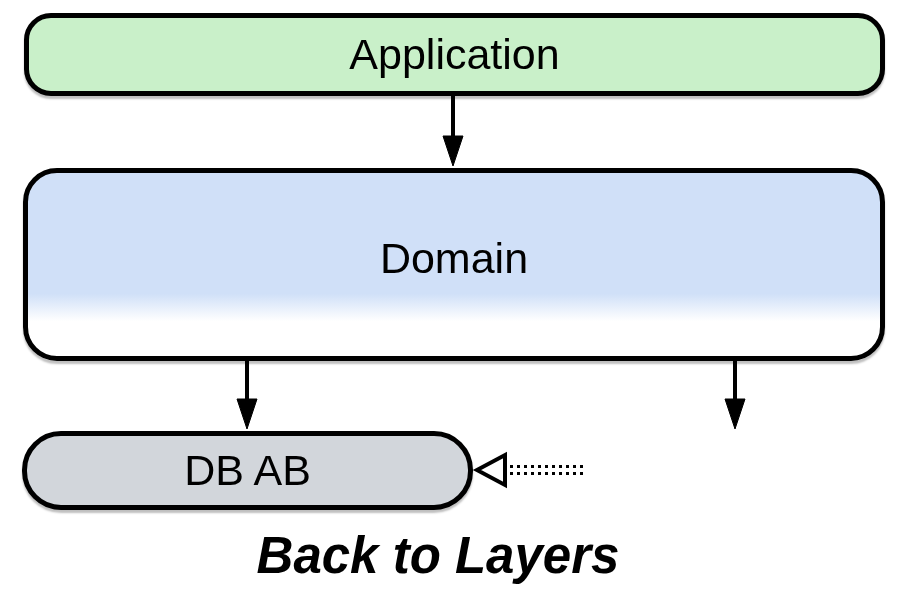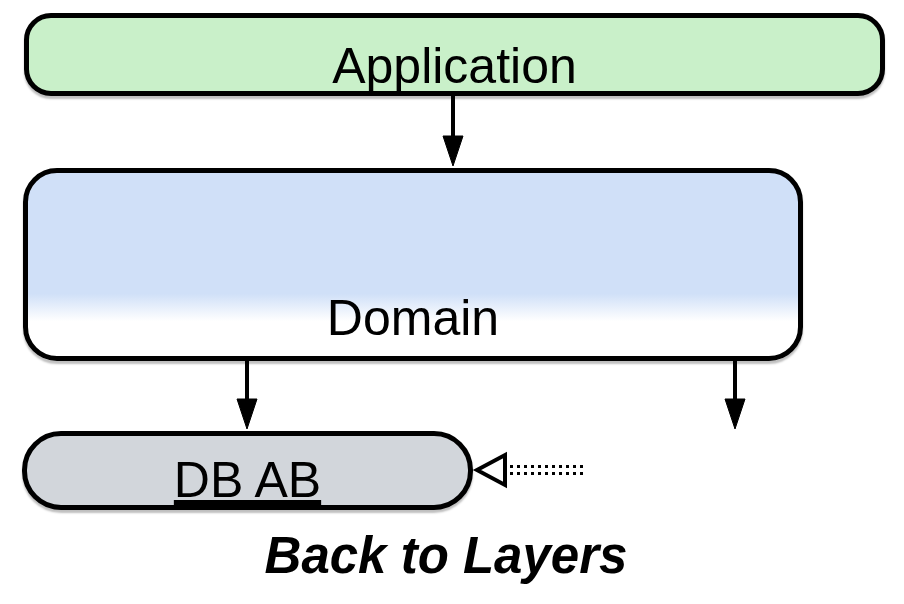--- a/index.html
+++ b/index.html
@@ -13,50 +13,49 @@
     width: 904px;
     height: 604px;
     background: #ffffff;
     overflow: hidden;
   }
   .node {
     position: absolute;
     box-sizing: border-box;
     border: 5px solid var(--border-color, #000);
     display: flex;
-    align-items: flex-end;
+    align-items: center;
     justify-content: center;
     color: #000000;
-    font-size: 50px;
+    font-size: 43px;
     line-height: 1;
     box-shadow: 0 3px 2px rgba(0,0,0,0.25);
   }
   .node-application {
     left: 24px; top: 13px;
     width: 861px; height: 83px;
     border-radius: 27px;
     background: var(--application-fill, #c9f0c9);
   }
   .node-domain {
     left: 23px; top: 168px;
-    width: 780px; height: 193px;
+    width: 862px; height: 193px;
     border-radius: 34px;
     background: linear-gradient(to bottom,
       var(--domain-fill, #d0e0f8) 0%,
       var(--domain-fill, #d0e0f8) 66%,
       #ffffff 81%,
       #ffffff 100%);
     padding-bottom: 13px;
   }
   .node-db-ab {
     left: 22px; top: 431px;
     width: 451px; height: 79px;
     border-radius: 39px;
     background: var(--db-fill, #d2d6db);
-    text-decoration: underline;
   }
   .node-db-c {
     left: 583px; top: 431px;
     width: 302px; height: 79px;
     border-radius: 39px;
     background: var(--db-fill, #d2d6db);
   }
   .edges-layer {
     position: absolute;
     left: 0; top: 0;
@@ -65,21 +64,21 @@
   }
   .edges-layer line, .edges-layer polygon {
     stroke: var(--border-color, #000);
   }
   .solid-shaft { stroke-width: 4; fill: none; }
   .solid-head  { fill: var(--border-color, #000); stroke-width: 1; }
   .dotted-line { stroke-width: 3; stroke-dasharray: 3 4; fill: none; }
   .open-head   { fill: #ffffff; stroke-width: 4; stroke-linejoin: miter; }
   .caption {
     position: absolute;
-    left: 8px; top: 524px;
+    left: 0; top: 524px;
     width: 876px;
     text-align: center;
     font-size: 51px;
     line-height: 64px;
     font-weight: bold;
     font-style: italic;
     color: #000000;
   }
 </style>
 </head>

